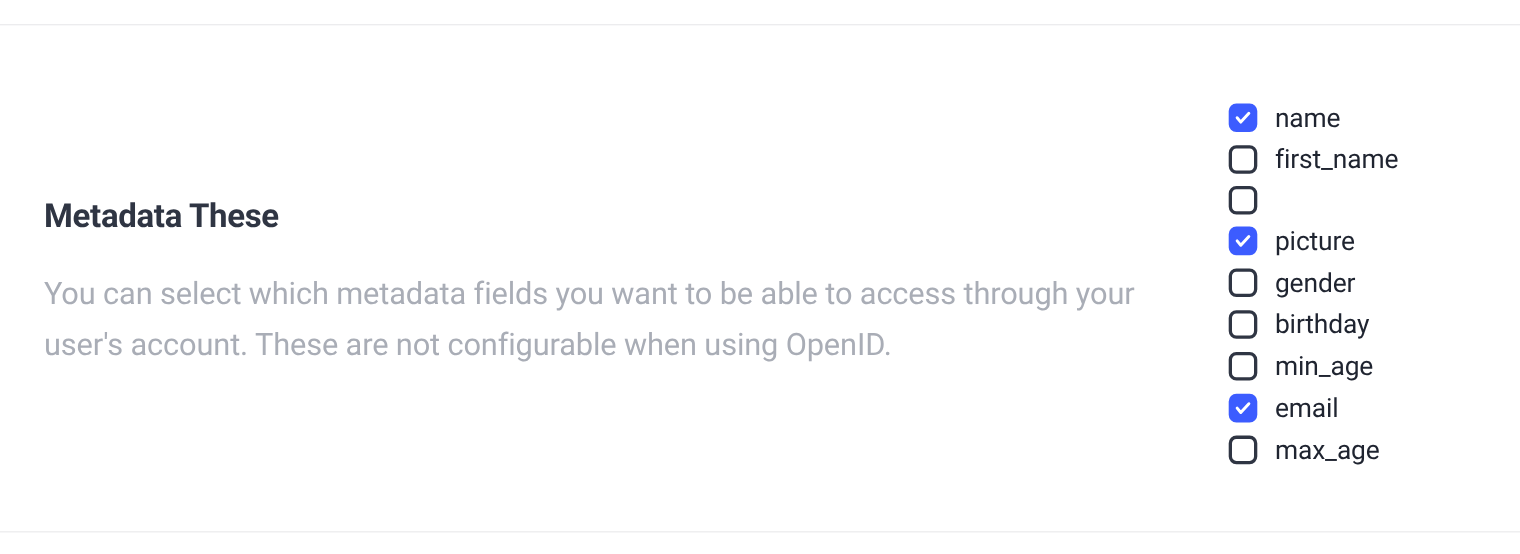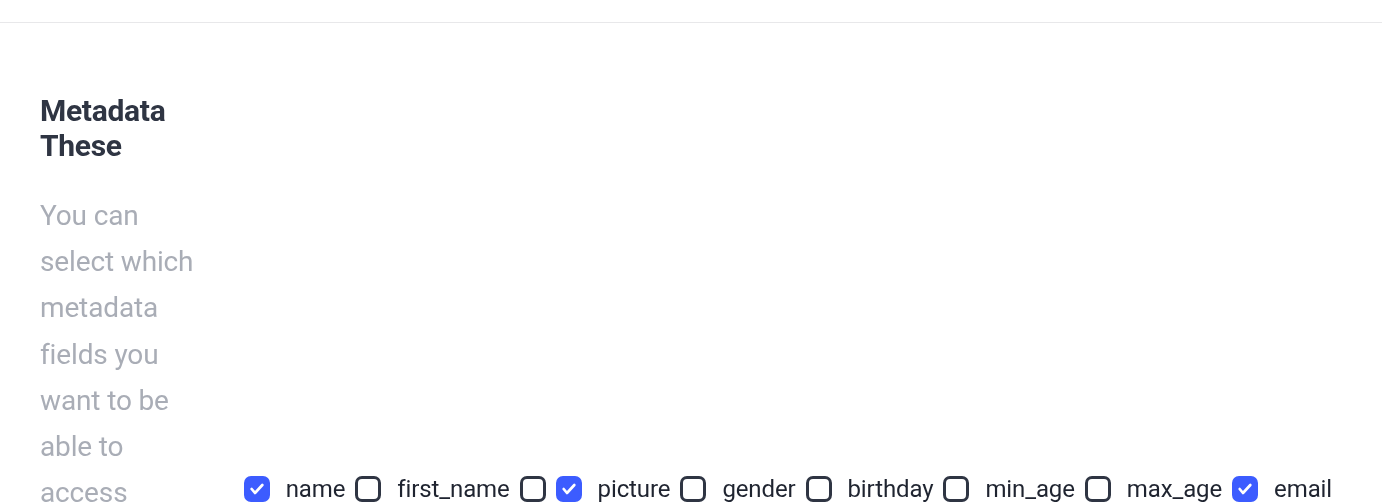--- a/index.html
+++ b/index.html
@@ -34,21 +34,21 @@
     }
     .section-desc {
       font-size: 28px;
       line-height: 1.65;
       color: #a9adb6;
       max-width: 1070px;
       letter-spacing: -0.005em;
     }
     .right {
       display: flex;
-      flex-direction: row;
+      flex-direction: column;
       gap: 10px;
       padding-right: 10px;
       min-width: 225px;
     }
     .check-row {
       display: flex;
       align-items: center;
       gap: 16px;
     }
     .checkbox {
@@ -120,25 +120,25 @@
       </div>
       <div class="check-row">
         <span class="checkbox"></span>
         <span class="check-label">birthday</span>
       </div>
       <div class="check-row">
         <span class="checkbox"></span>
         <span class="check-label">min_age</span>
       </div>
       <div class="check-row">
-        <span class="checkbox"></span>
-        <span class="check-label">max_age</span>
-      </div>
-      <div class="check-row">
         <span class="checkbox checked">
           <svg viewBox="0 0 24 24" fill="none" stroke="#fff" stroke-width="4" stroke-linecap="round" stroke-linejoin="round">
             <polyline points="4 12 9 18 20 6"></polyline>
           </svg>
         </span>
         <span class="check-label">email</span>
       </div>
+      <div class="check-row">
+        <span class="checkbox"></span>
+        <span class="check-label">max_age</span>
+      </div>
     </div>
 </div>
 
 </body></html>

